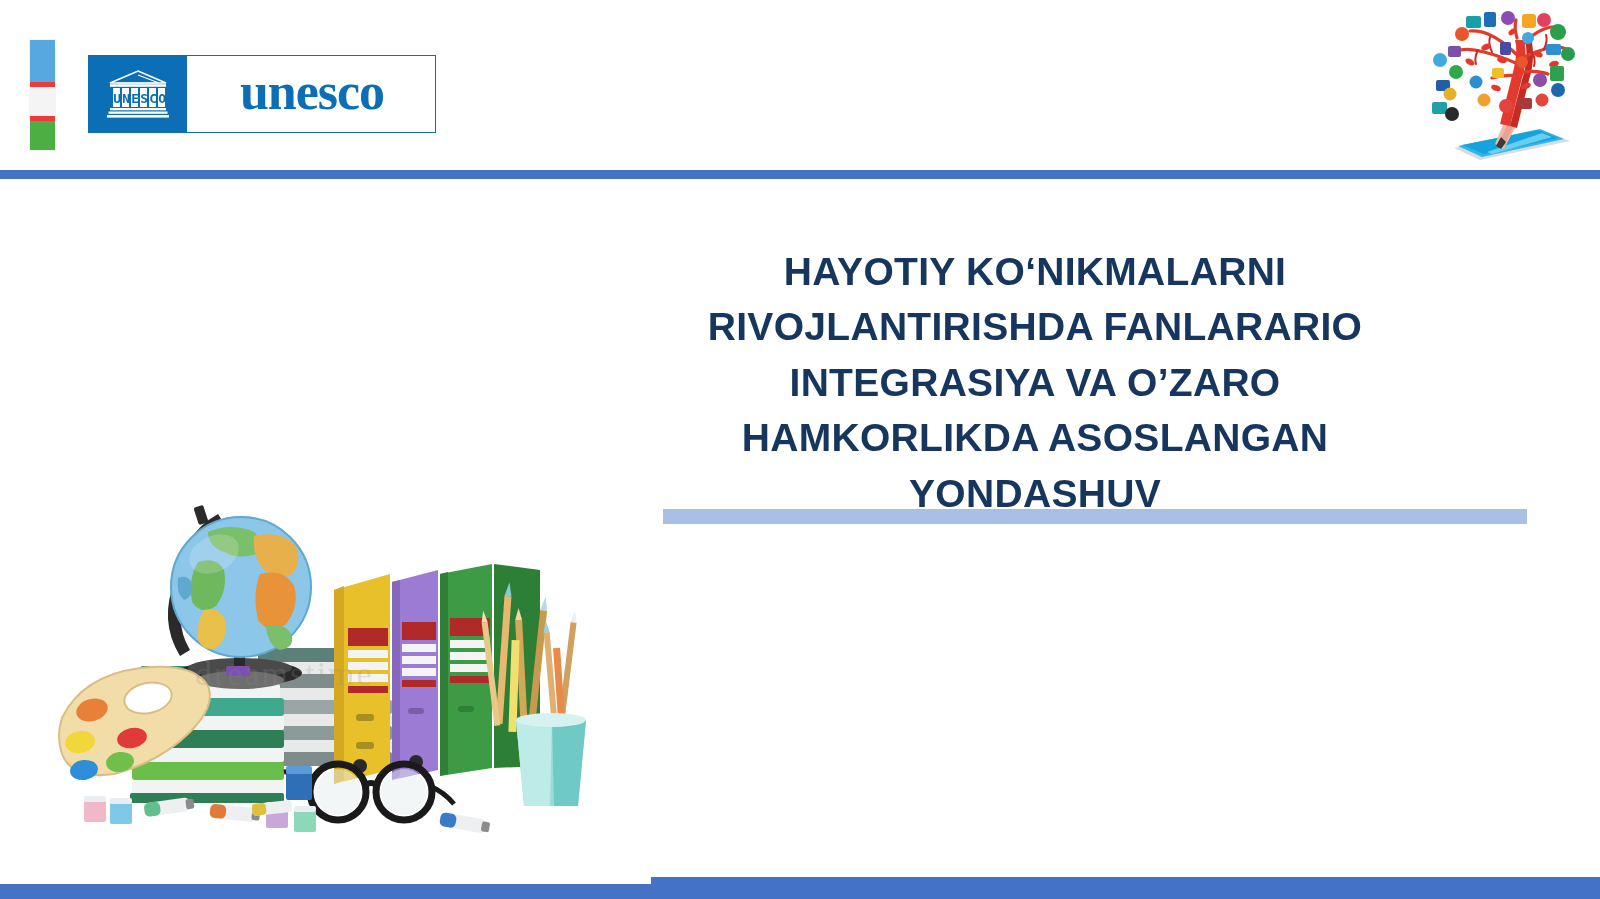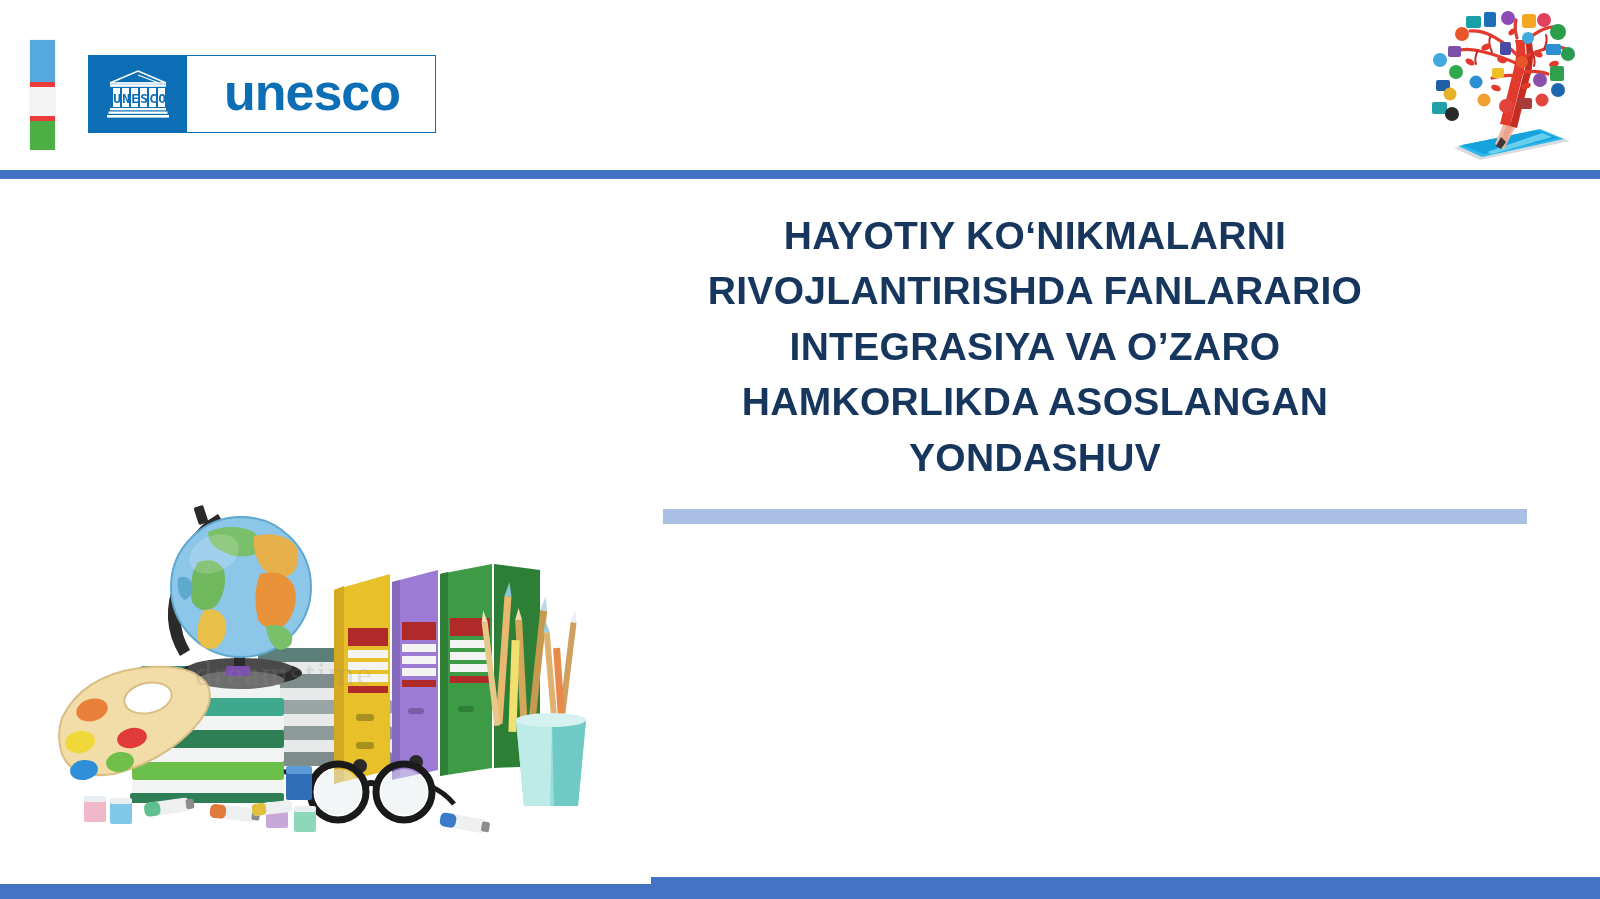--- a/index.html
+++ b/index.html
@@ -59,21 +59,21 @@
   .unesco-emblem { width: 62px; height: 52px; display: block; }
   .unesco-word-panel {
     flex: 1 1 auto;
     background: #ffffff;
     display: flex;
     align-items: center;
     justify-content: center;
     border-left: 2px solid #ffffff;
   }
   .unesco-wordmark {
-    font-family: Liberation Sans, sans-serif;
+    font-family: Liberation Serif, serif;
     font-size: 52px;
     font-weight: 700;
     letter-spacing: -1px;
     color: #0C6FB5;
     line-height: 1;
     padding-bottom: 5px;
   }
 
   
   .tree-art {
@@ -120,20 +120,21 @@
     text-align: center;
   }
   .title-text {
     font-family: "Liberation Sans", "DejaVu Sans", sans-serif;
     font-size: 39px;
     font-weight: bold;
     line-height: 1.42;
     color: #16365D;
     letter-spacing: 0.3px;
     white-space: pre-line;
+    margin-top: 36px;
   }
   .title-underline {
     position: absolute;
     left: 663px;
     top: 509px;
     width: 864px;
     height: 15px;
     background: #A9C0E4;
   }
 

